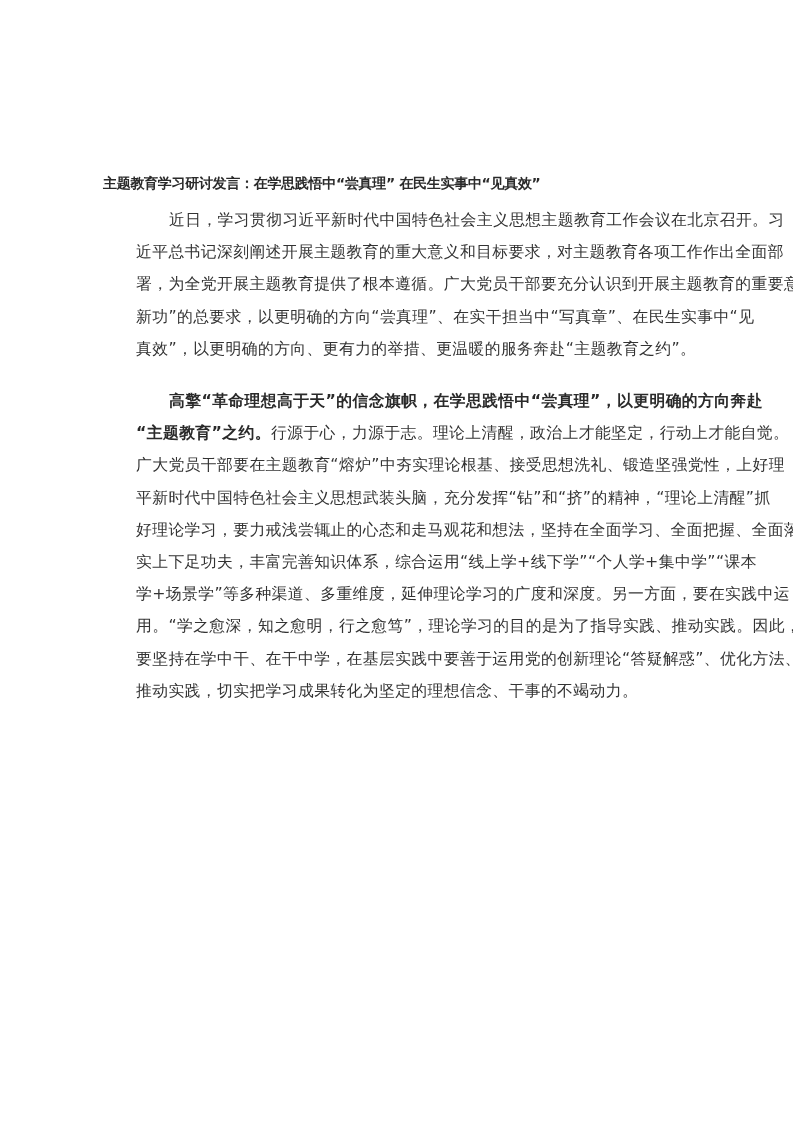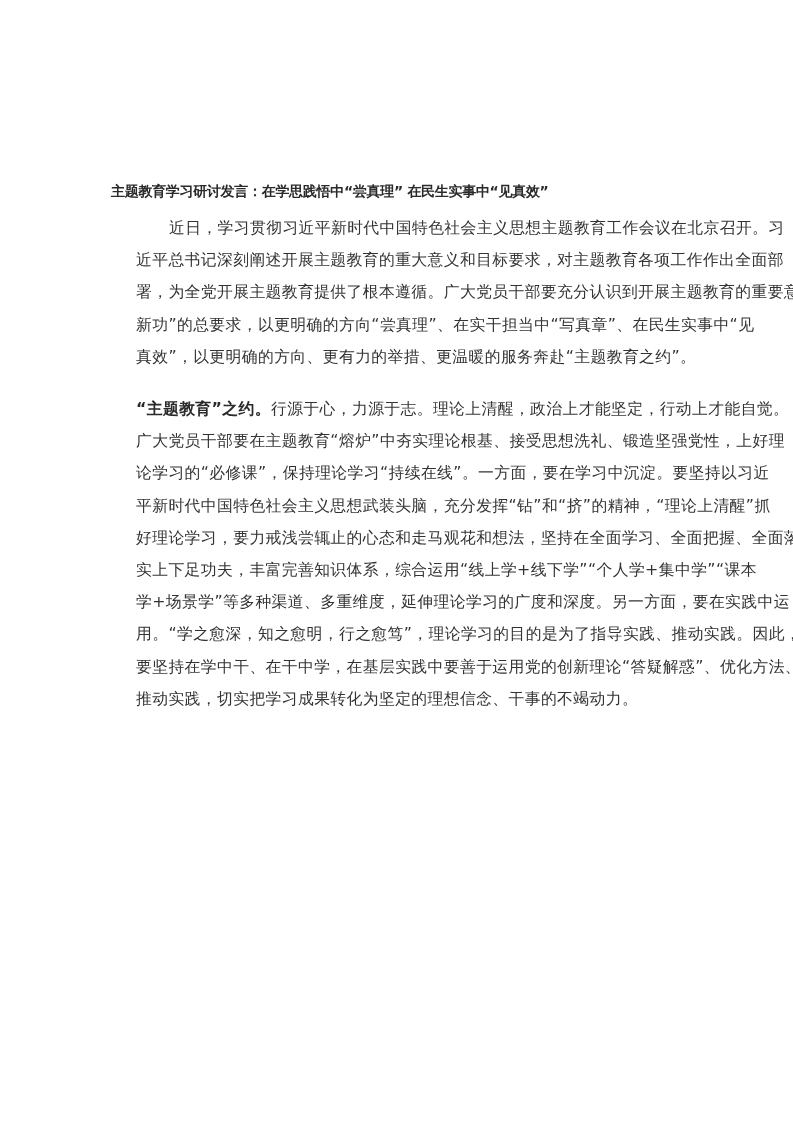--- a/index.html
+++ b/index.html
@@ -1,19 +1,19 @@
 <!DOCTYPE html>
 <html><head>
 <meta charset="utf-8">
 <style>
   html, body { margin: 0; padding: 0; background: #ffffff; }
   body { width: 793px; height: 1122px; position: relative; overflow: hidden;
          font-family: "DejaVu Sans", "Liberation Sans", sans-serif; color: #333333; }
   .page { position: absolute; left: 103px; top: 172px; width: 590px; }
-  .title { font-size: 14px; font-weight: bold; line-height: 22px; margin: 8px; white-space: nowrap; letter-spacing: -0.3px; color:#2a2a2a; }
+  .title { font-size: 14px; font-weight: bold; line-height: 22px; margin: 0; white-space: nowrap; letter-spacing: -0.3px; color:#2a2a2a; }
   .para { font-size: 15.8px; line-height: 32.2px; margin: 0; text-align: justify; text-align-last: left; letter-spacing: 0.4px; }
   .p1 { margin-top: 10px; text-indent: 33px; }
   .p2 { margin-top: 20px; text-indent: 33px; }
   .lead { font-weight: bold; color:#2a2a2a; }
   .line { display:block; white-space: nowrap; }
 </style>
 </head>
 <body>
 
 <div class="page">
@@ -21,23 +21,23 @@
 
   <div class="para p1">
     <span class="line" style="padding-left:33px">近日，学习贯彻习近平新时代中国特色社会主义思想主题教育工作会议在北京召开。习</span>
     <span class="line">近平总书记深刻阐述开展主题教育的重大意义和目标要求，对主题教育各项工作作出全面部</span>
     <span class="line">署，为全党开展主题教育提供了根本遵循。广大党员干部要充分认识到开展主题教育的重要意</span>
     <span class="line">新功”的总要求，以更明确的方向“尝真理”、在实干担当中“写真章”、在民生实事中“见</span>
     <span class="line">真效”，以更明确的方向、更有力的举措、更温暖的服务奔赴“主题教育之约”。</span>
   </div>
 
   <div class="para p2">
+    <span class="line lead" style="padding-left:33px">高擎“革命理想高于天”的信念旗帜，在学思践悟中“尝真理”，以更明确的方向奔赴</span>
     <span class="line"><span class="lead">“主题教育”之约。</span><span>行源于心，力源于志。理论上清醒，政治上才能坚定，行动上才能自觉。</span></span>
     <span class="line">广大党员干部要在主题教育“熔炉”中夯实理论根基、接受思想洗礼、锻造坚强党性，上好理</span>
-    <span class="line">论学习的“必修课”，保持理论学习“持续在线”。一方面，要在学习中沉淀。要坚持以习近</span>
     <span class="line">平新时代中国特色社会主义思想武装头脑，充分发挥“钻”和“挤”的精神，“理论上清醒”抓</span>
     <span class="line">好理论学习，要力戒浅尝辄止的心态和走马观花和想法，坚持在全面学习、全面把握、全面落</span>
     <span class="line">实上下足功夫，丰富完善知识体系，综合运用“线上学+线下学”“个人学+集中学”“课本</span>
     <span class="line">学+场景学”等多种渠道、多重维度，延伸理论学习的广度和深度。另一方面，要在实践中运</span>
     <span class="line">用。“学之愈深，知之愈明，行之愈笃”，理论学习的目的是为了指导实践、推动实践。因此，</span>
     <span class="line">要坚持在学中干、在干中学，在基层实践中要善于运用党的创新理论“答疑解惑”、优化方法、</span>
     <span class="line">推动实践，切实把学习成果转化为坚定的理想信念、干事的不竭动力。</span>
   </div>
 </div>
 

